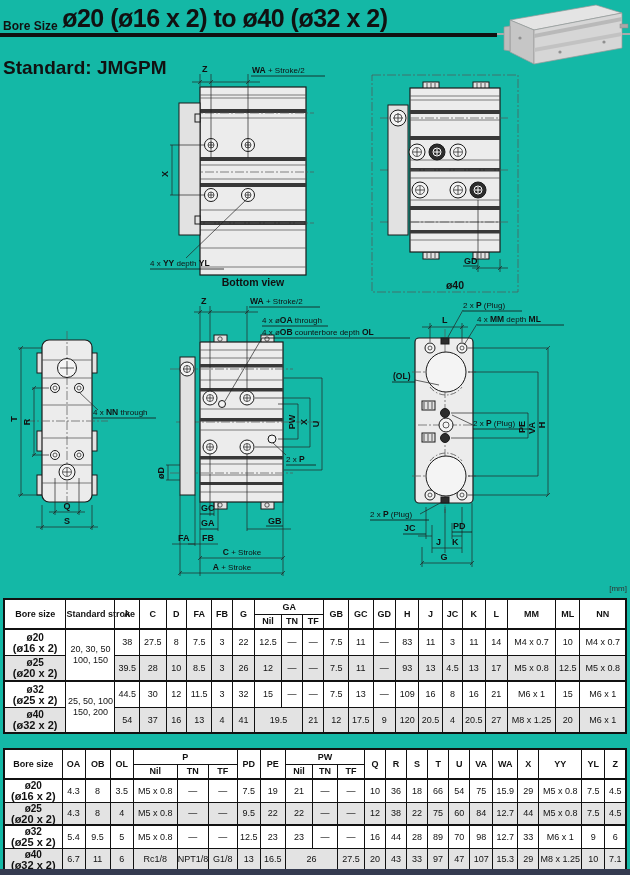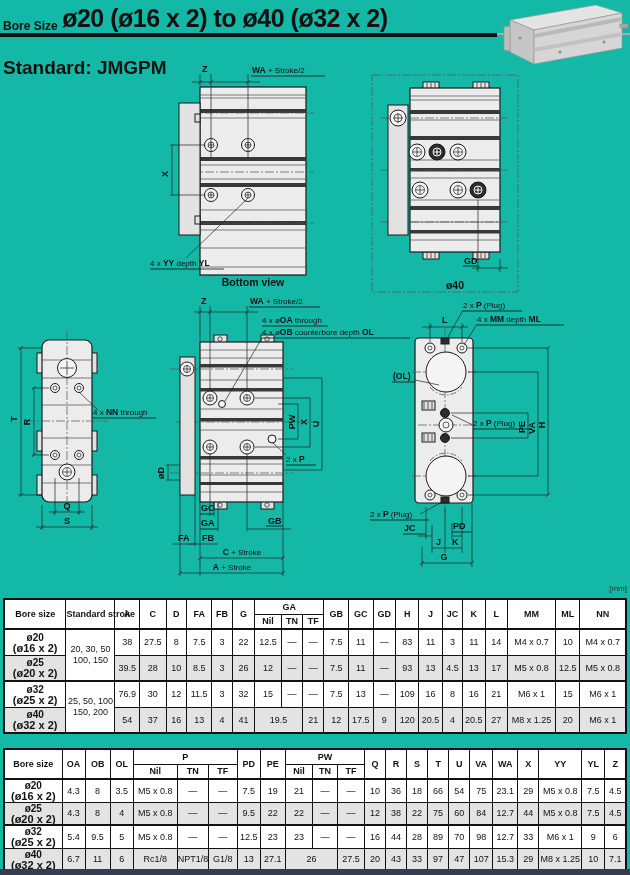--- a/index.html
+++ b/index.html
@@ -484,21 +484,21 @@
         </tr>
         <tr>
           <th class="bore">
             <div>ø32</div>
             <div>(ø25 x 2)</div>
           </th>
           <td rowspan="2" class="stroke">
             <div>25, 50, 100</div>
             <div>150, 200</div>
           </td>
-          <td>76.9</td>
+          <td>44.5</td>
           <td>30</td>
           <td>12</td>
           <td>11.5</td>
           <td>3</td>
           <td>32</td>
           <td>15</td>
           <td>—</td>
           <td>—</td>
           <td>7.5</td>
           <td>13</td>
@@ -612,21 +612,21 @@
           <td>19</td>
           <td>21</td>
           <td>—</td>
           <td>—</td>
           <td>10</td>
           <td>36</td>
           <td>18</td>
           <td>66</td>
           <td>54</td>
           <td>75</td>
-          <td>23.1</td>
+          <td>15.9</td>
           <td>29</td>
           <td>M5 x 0.8</td>
           <td>7.5</td>
           <td>4.5</td>
         </tr>
         <tr class="shaded group-end">
           <th class="bore">
             <div>ø25</div>
             <div>(ø20 x 2)</div>
           </th>
@@ -686,21 +686,21 @@
             <div>ø40</div>
             <div>(ø32 x 2)</div>
           </th>
           <td>6.7</td>
           <td>11</td>
           <td>6</td>
           <td>Rc1/8</td>
           <td>NPT1/8</td>
           <td>G1/8</td>
           <td>13</td>
-          <td>27.1</td>
+          <td>16.5</td>
           <td colspan="2">26</td>
           <td>27.5</td>
           <td>20</td>
           <td>43</td>
           <td>33</td>
           <td>97</td>
           <td>47</td>
           <td>107</td>
           <td>15.3</td>
           <td>29</td>

